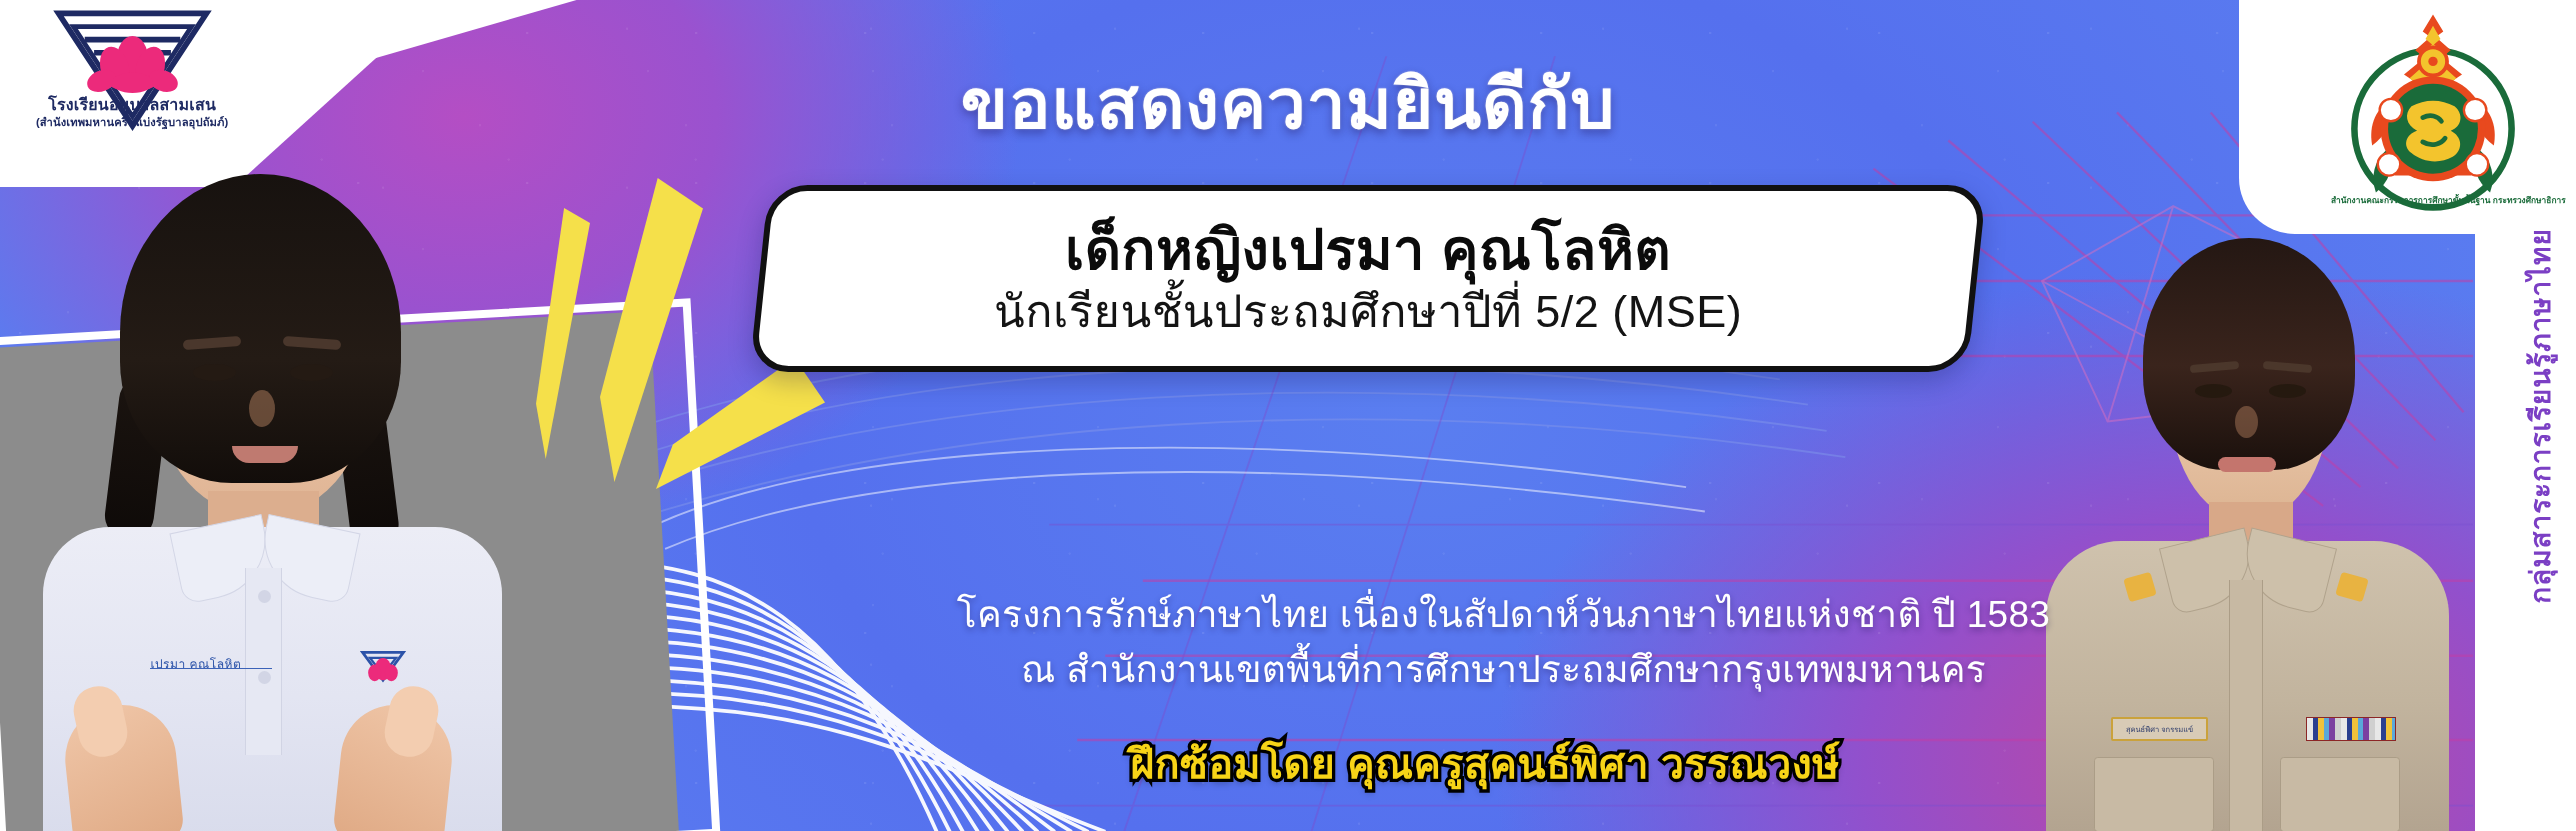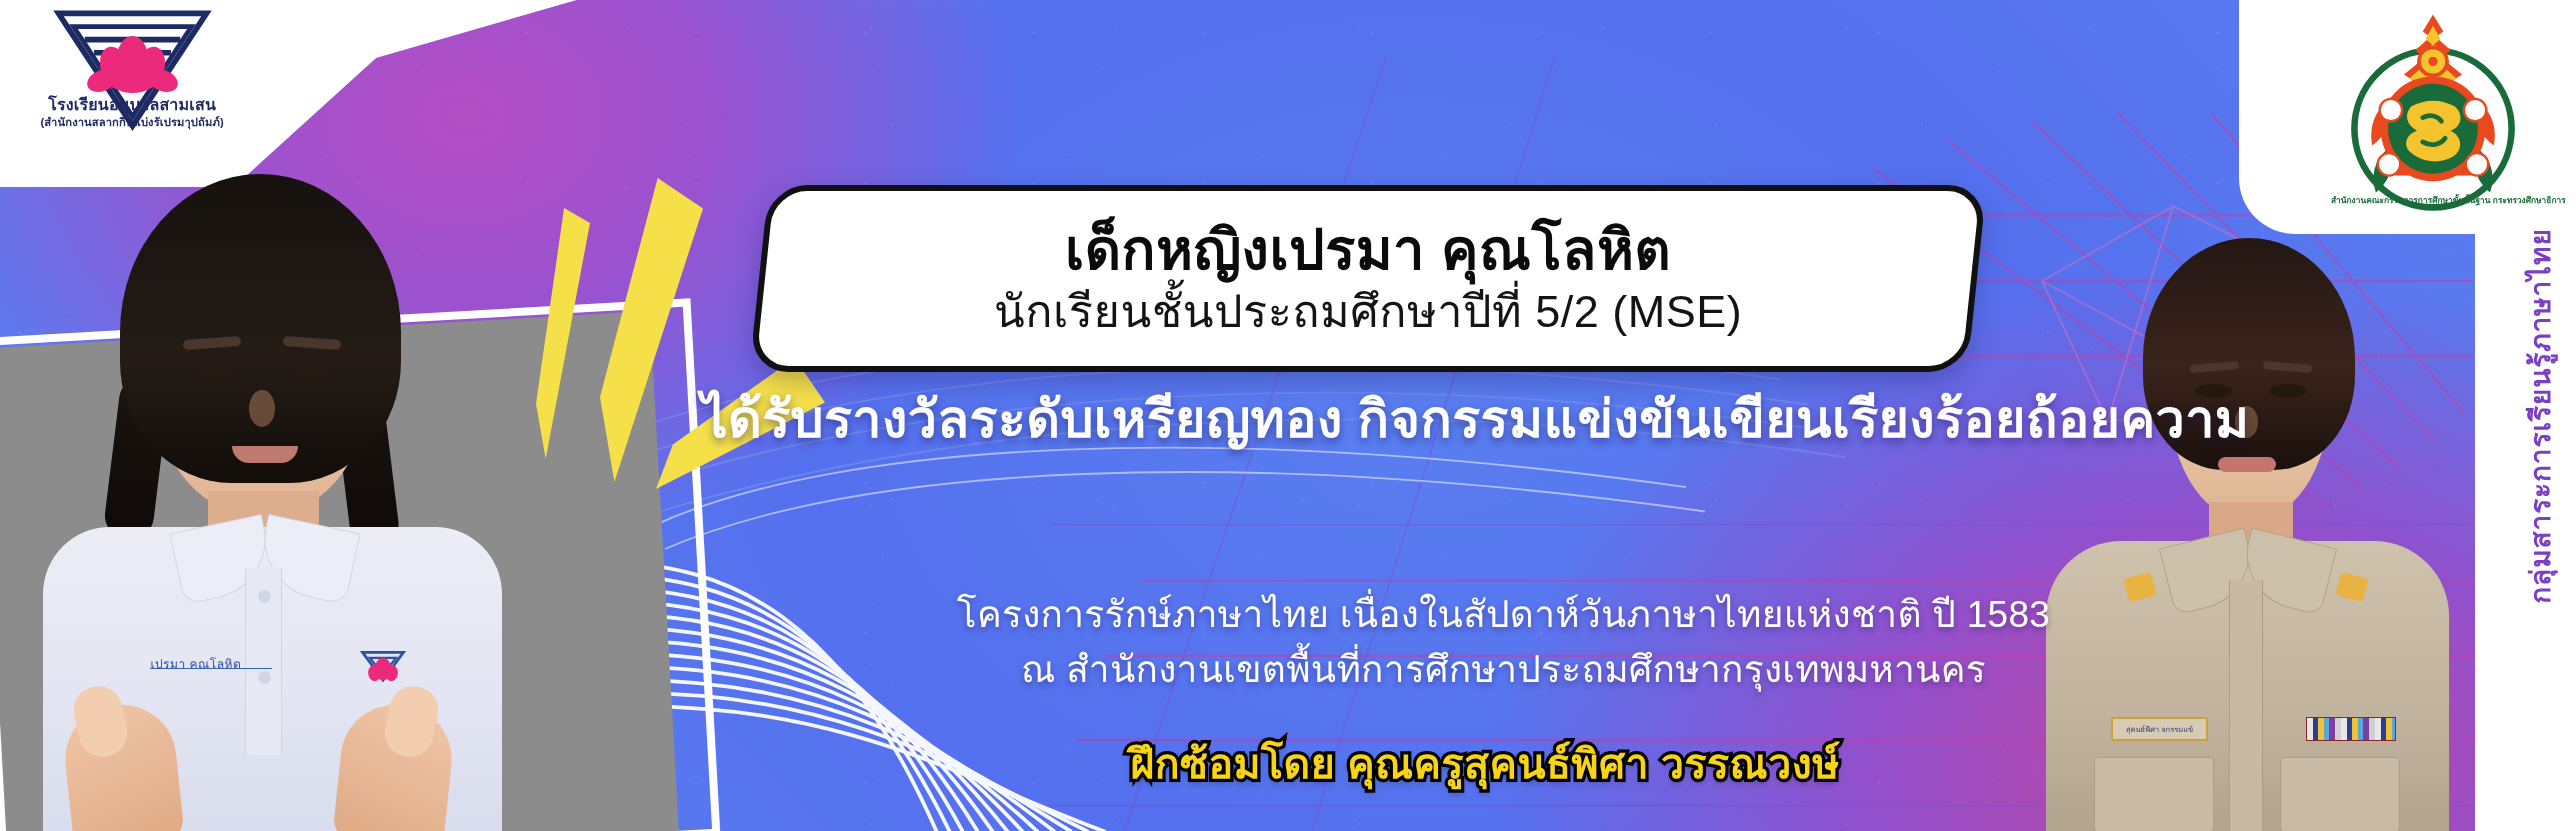--- a/index.html
+++ b/index.html
@@ -504,21 +504,21 @@
       <path d="M88,68 L150,68" stroke="#1e2a63" stroke-width="6"></path>
       <ellipse cx="119" cy="62" rx="17" ry="26" fill="#ec2a7b"></ellipse>
       <ellipse cx="100" cy="70" rx="15" ry="23" fill="#ec2a7b" transform="rotate(-16 100 70)"></ellipse>
       <ellipse cx="138" cy="70" rx="15" ry="23" fill="#ec2a7b" transform="rotate(16 138 70)"></ellipse>
       <ellipse cx="86" cy="84" rx="16" ry="11" fill="#ec2a7b" transform="rotate(-22 86 84)"></ellipse>
       <ellipse cx="152" cy="84" rx="16" ry="11" fill="#ec2a7b" transform="rotate(22 152 84)"></ellipse>
       <ellipse cx="119" cy="86" rx="22" ry="11" fill="#ec2a7b"></ellipse>
       <path d="M30,104 A95,78 0 0 0 208,104" fill="none" stroke="none"></path>
     </svg>
     <div class="logo-left-text-a">โรงเรียนอนุบาลสามเสน</div>
-    <div class="logo-left-text-b">(สำนักงานสลากกินแบ่งรัเปรมาุปถัมภ์)</div>
+    <div class="logo-left-text-b">(สำนังเทพมหานครินแบ่งรัฐบาลอุปถัมภ์)</div>
   </div>
 
   <div class="logo-right">
     <svg class="logo-right-ring" viewBox="0 0 218 218">
 
       <circle cx="109" cy="128" r="84" fill="none" stroke="#1a6b3a" stroke-width="7"></circle>
 
       <path d="M109,6 L120,24 L112,30 L128,44 L118,52 L140,70 L128,78
                L150,96 L150,178 L68,178 L68,96 L90,78 L78,70 L100,52
                L90,44 L106,30 L98,24 Z" fill="#e8491e"></path>
@@ -542,30 +542,30 @@
       <circle cx="109" cy="56" r="5" fill="#e8491e"></circle>
 
       <circle cx="64" cy="108" r="12" fill="#ffffff" stroke="#e8491e" stroke-width="2.5"></circle>
       <circle cx="154" cy="108" r="12" fill="#ffffff" stroke="#e8491e" stroke-width="2.5"></circle>
       <circle cx="62" cy="166" r="12" fill="#ffffff" stroke="#e8491e" stroke-width="2.5"></circle>
       <circle cx="156" cy="166" r="12" fill="#ffffff" stroke="#e8491e" stroke-width="2.5"></circle>
     </svg>
     <div class="logo-right-text">สำนักงานคณะกรรมการการศึกษาขั้นพื้นฐาน กระทรวงศึกษาธิการ</div>
   </div>
 
+  <div class="headline">ขอแสดงความยินดีกับ</div>
 
   <div class="name-box">
     <div class="name-inner">
       <div class="name-main">เด็กหญิงเปรมา คุณโลหิต</div>
       <div class="name-sub">นักเรียนชั้นประถมศึกษาปีที่ 5/2 (MSE)</div>
     </div>
   </div>
 
   <div class="award">
-    <span>ได้รับรางวัลระดับเหรียญทอง กิจกรรมแข่งขันเขียนเรียงร้อยถ้อยความ</span>
   </div>
 
   <div class="detail">
     <div>โครงการรักษ์ภาษาไทย เนื่องในสัปดาห์วันภาษาไทยแห่งชาติ ปี 1583</div>
     <div>ณ สำนักงานเขตพื้นที่การศึกษาประถมศึกษากรุงเทพมหานคร</div>
   </div>
 
   <div class="trainer">ฝึกซ้อมโดย คุณครูสุคนธ์พิศา วรรณวงษ์</div>
 
   <div class="vlabel">กลุ่มสาระการเรียนรู้ภาษาไทย</div>

